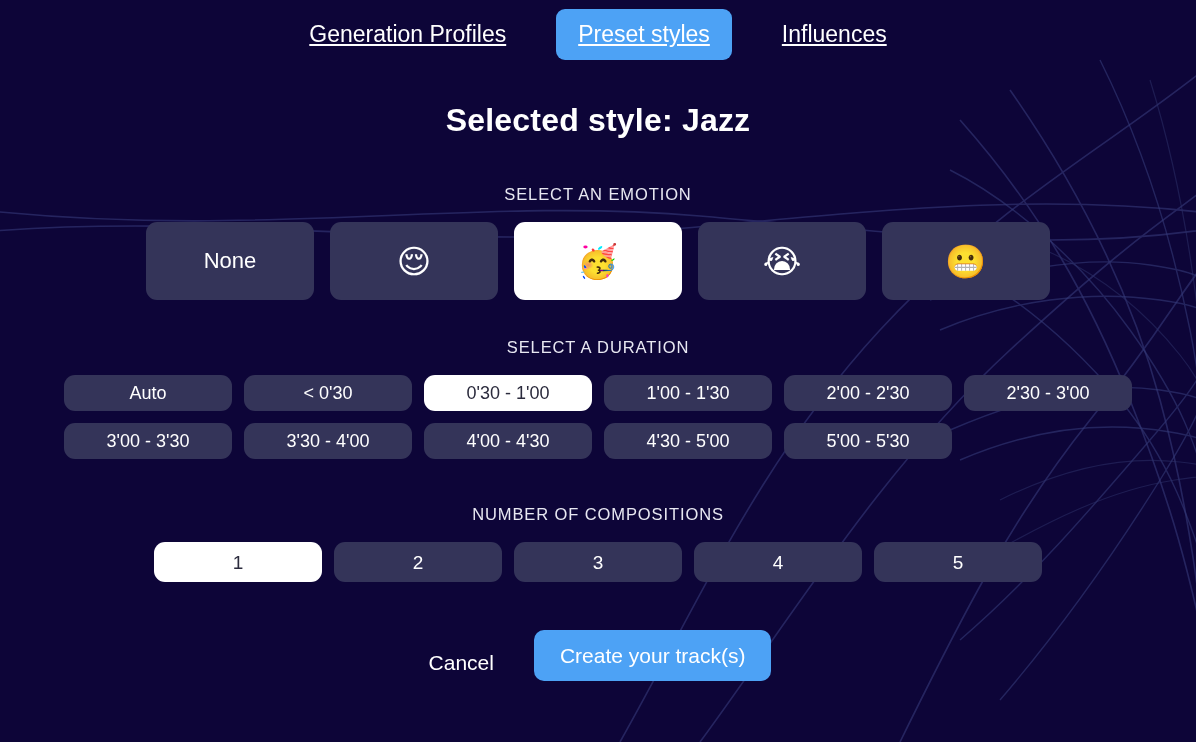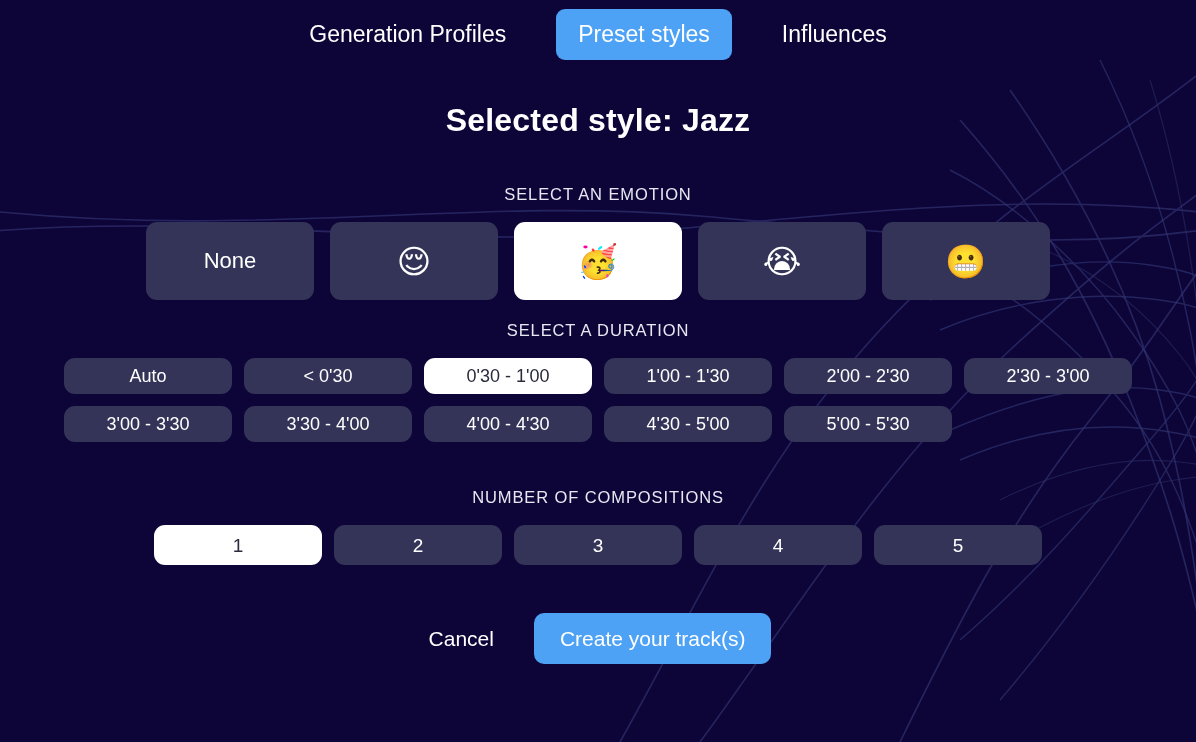--- a/index.html
+++ b/index.html
@@ -37,20 +37,21 @@
     align-items: center;
   }
 
   
   .tabbar {
     display: flex;
     align-items: center;
     gap: 0px;
     margin-top: 6px;
     height: 56px;
+    text-decoration: underline;
   }
   .tab {
     font-size: 23px;
     line-height: 1;
     color: #ffffff;
     padding: 14px 22px;
     border-radius: 9px;
     cursor: pointer;
     white-space: nowrap;
     user-select: none;
@@ -75,21 +76,21 @@
 
   
   .section-label {
     font-size: 16.5px;
     letter-spacing: .9px;
     color: #e8e8f2;
     text-align: center;
     font-weight: normal;
   }
   #label-emotion   { margin-top: 46px; }
-  #label-duration  { margin-top: 21px; text-align: right; }
+  #label-duration  { margin-top: 38px; text-align: right; }
   #label-count     { margin-top: 46px; }
 
   
   .grid {
     display: grid;
     justify-content: center;
     column-gap: 12px;
     row-gap: 12px;
   }
   .grid-emotion {
@@ -132,21 +133,21 @@
     line-height: 1;
     font-family: "DejaVu Sans", sans-serif;
   }
   .grid-duration .opt { height: 36px; font-size: 18px; }
   .grid-count .opt    { height: 40px; font-size: 19px; }
 
   
   .actions {
     margin-top: 48px;
     display: flex;
-    align-items: center;
+    align-items: flex-end;
     justify-content: center;
     gap: 36px;
   }
   .link-btn {
     background: transparent;
     border: none;
     color: #ffffff;
     font-size: 21px;
     font-family: "Liberation Sans", sans-serif;
     cursor: pointer;

